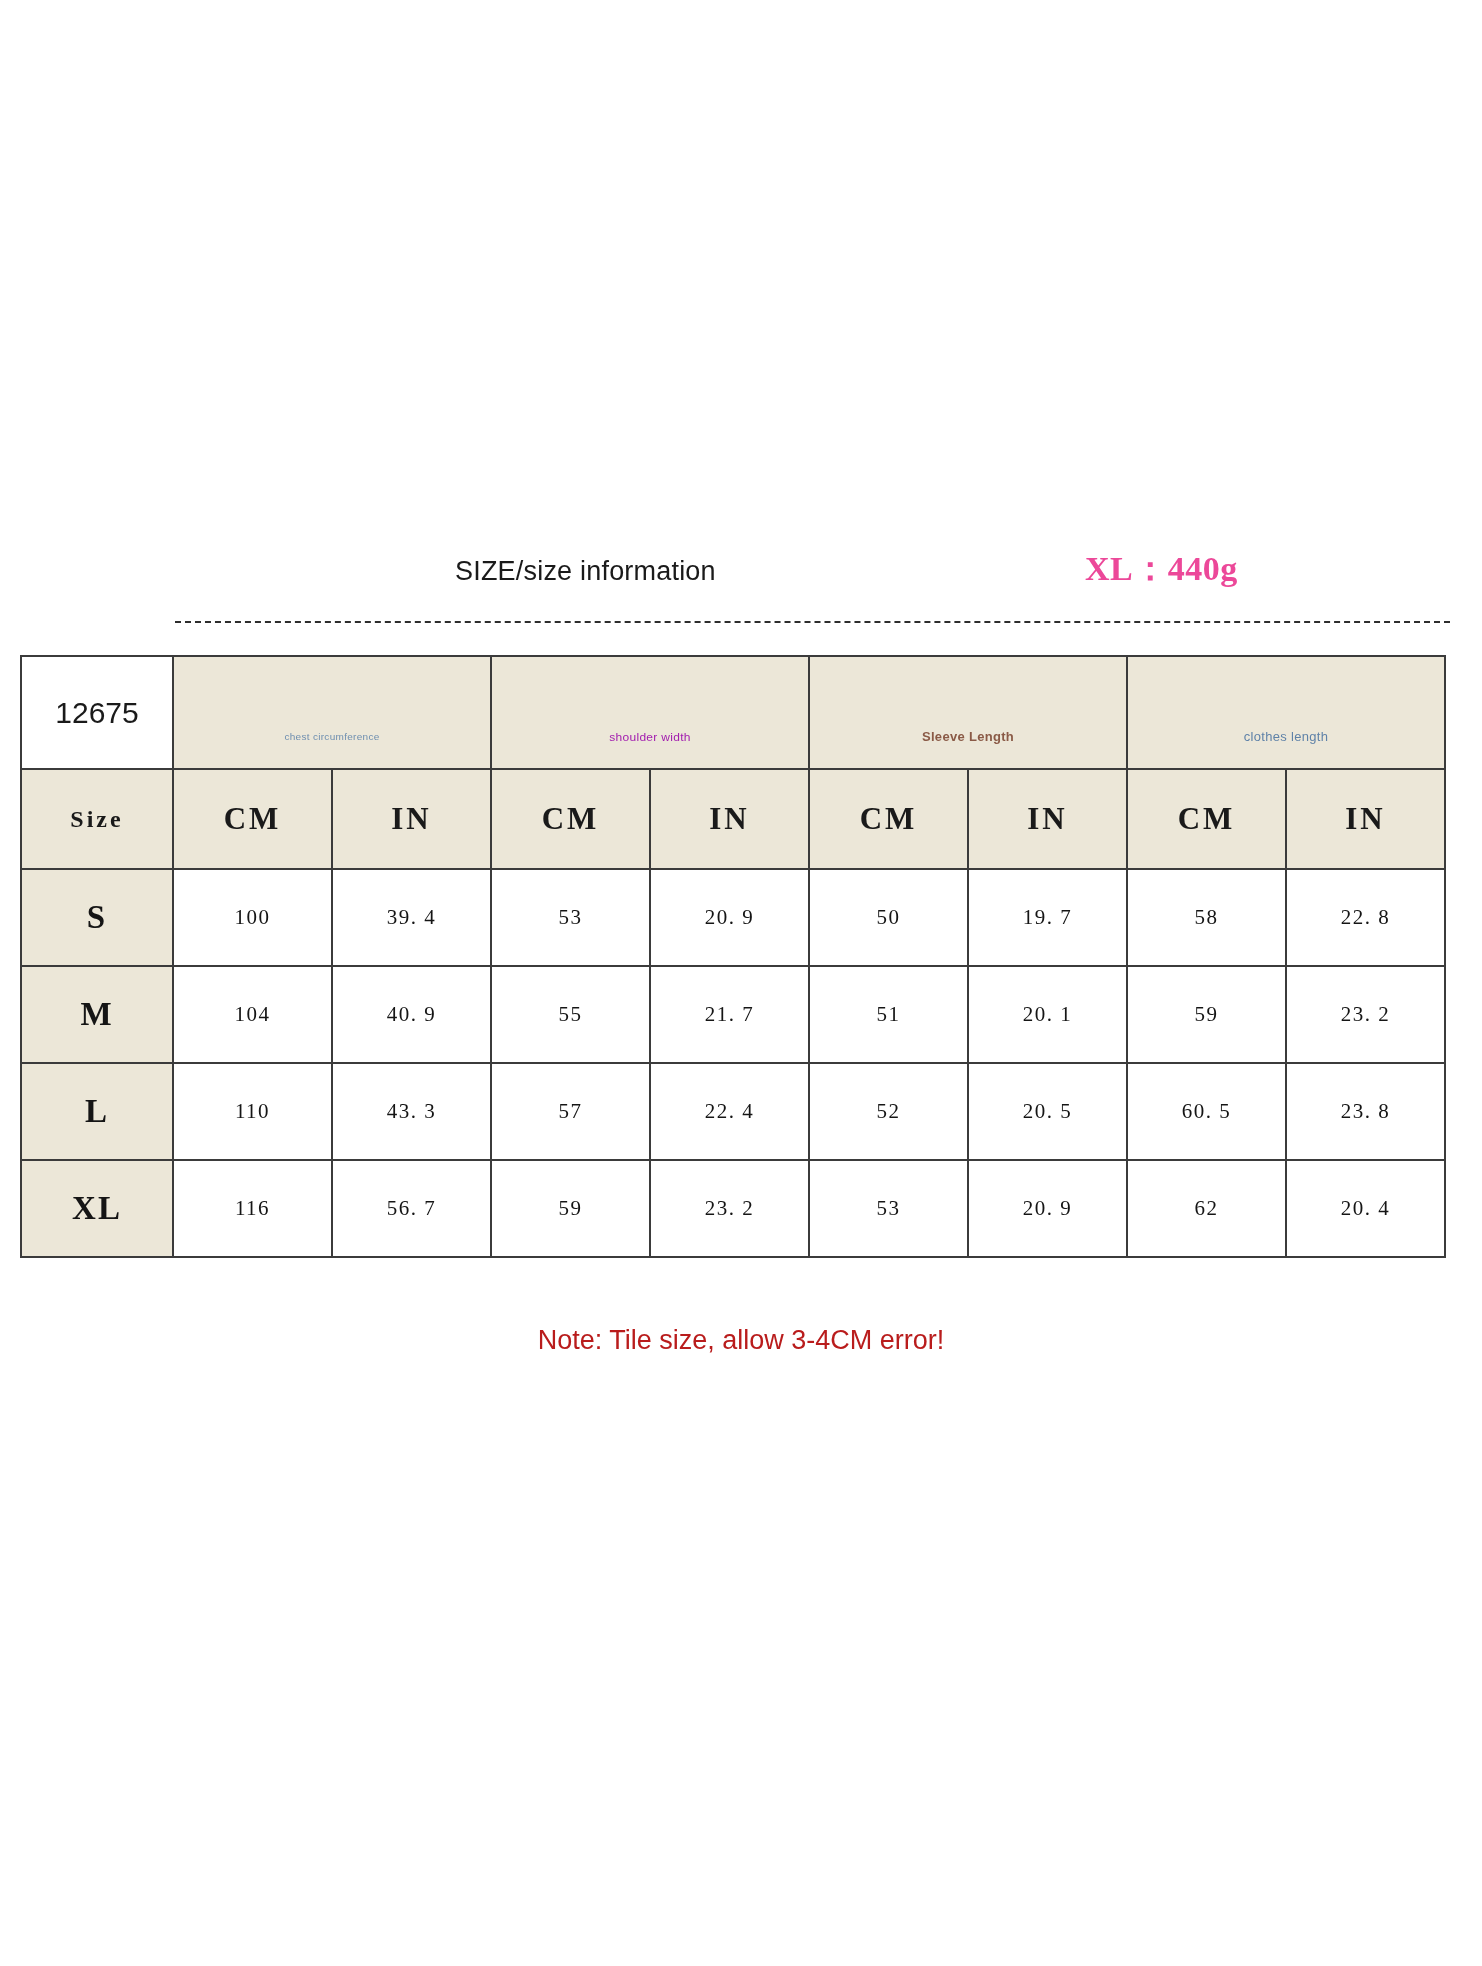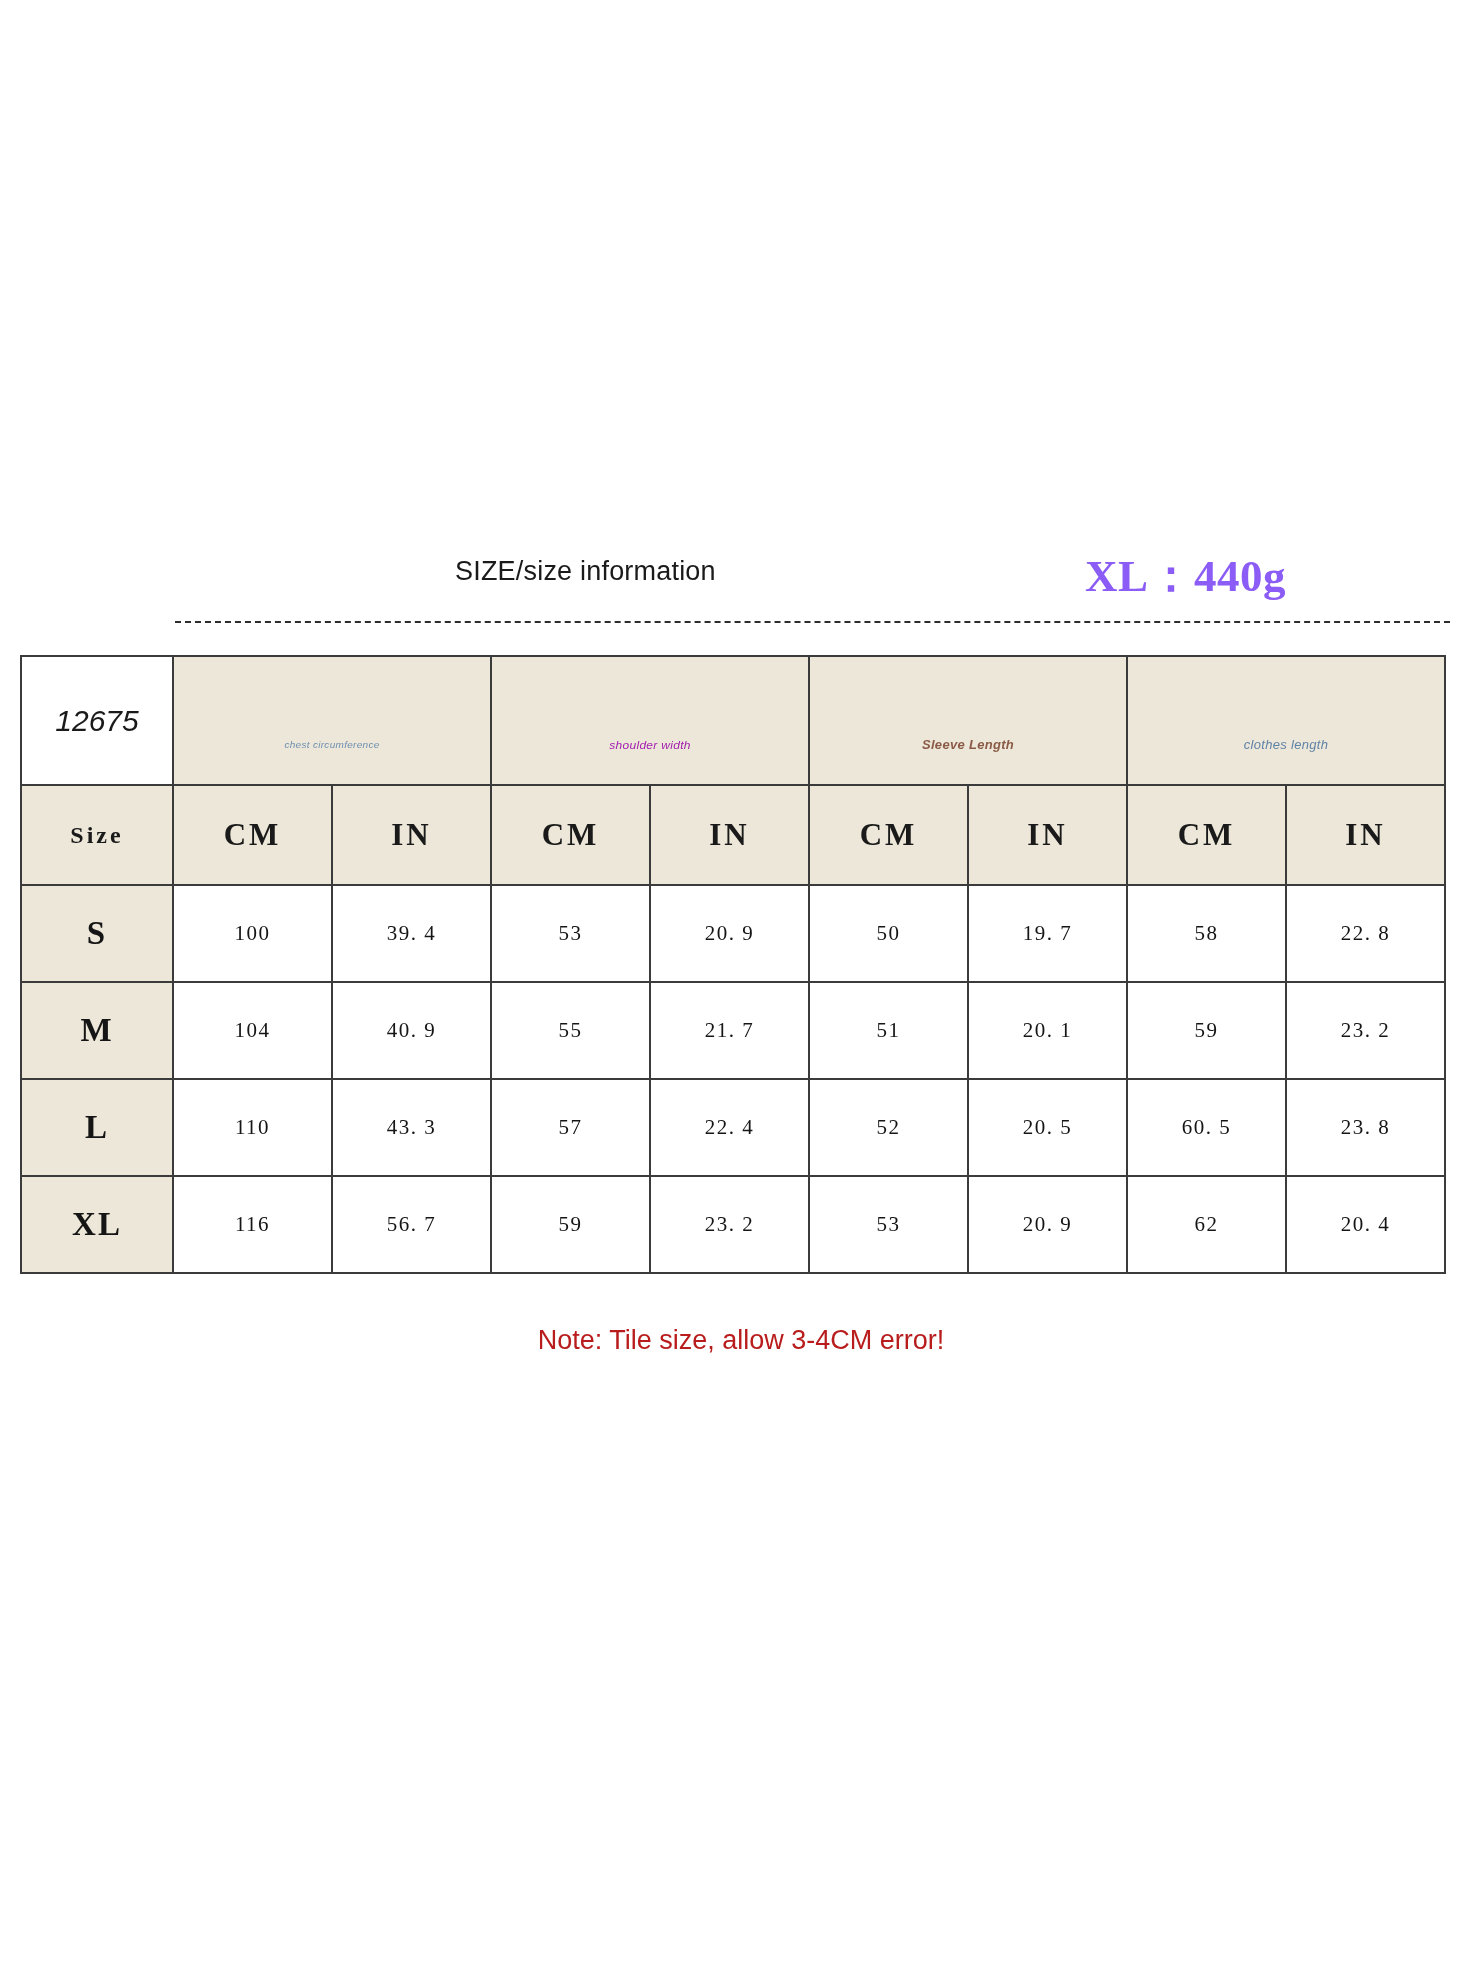--- a/index.html
+++ b/index.html
@@ -31,23 +31,23 @@
     font-size: 27px;
     color: #1a1a1a;
     letter-spacing: 0.2px;
     white-space: nowrap;
     font-family: "Liberation Sans", sans-serif;
   }
   .weight-label {
     position: absolute;
     left: 1085px;
     top: 546px;
-    font-size: 45px;
+    font-size: 34px;
     font-weight: bold;
-    color: #8b5cf6;
+    color: #ec4899;
     letter-spacing: 0.5px;
     white-space: nowrap;
     font-family: "Liberation Serif", serif;
   }
 
   
   .dashed-rule {
     position: absolute;
     left: 175px;
     top: 621px;
@@ -73,22 +73,21 @@
   }
 
   
   col.c-size { width: 152px; }
   col.c-val  { width: 159px; }
 
   
   .measure-row td {
     height: 95px;
     background: #ece7d8;
-    padding: 16px;
-    font-style: italic;
+    padding: 8px;
   }
   .measure-row td.code-cell {
     background: #ffffff;
     font-size: 30px;
     color: #1a1a1a;
     font-family: "Liberation Sans", sans-serif;
   }
   .measure-name {
     display: block;
     font-size: 12px;

